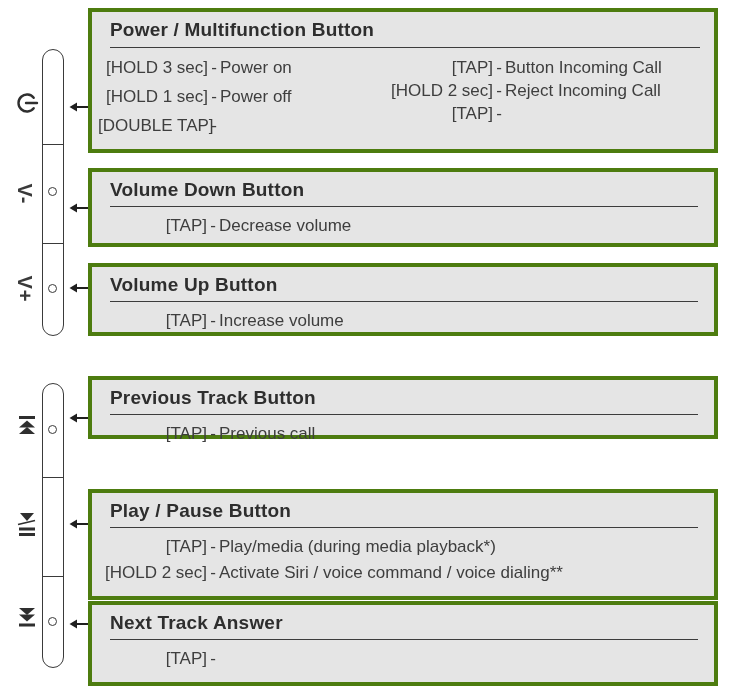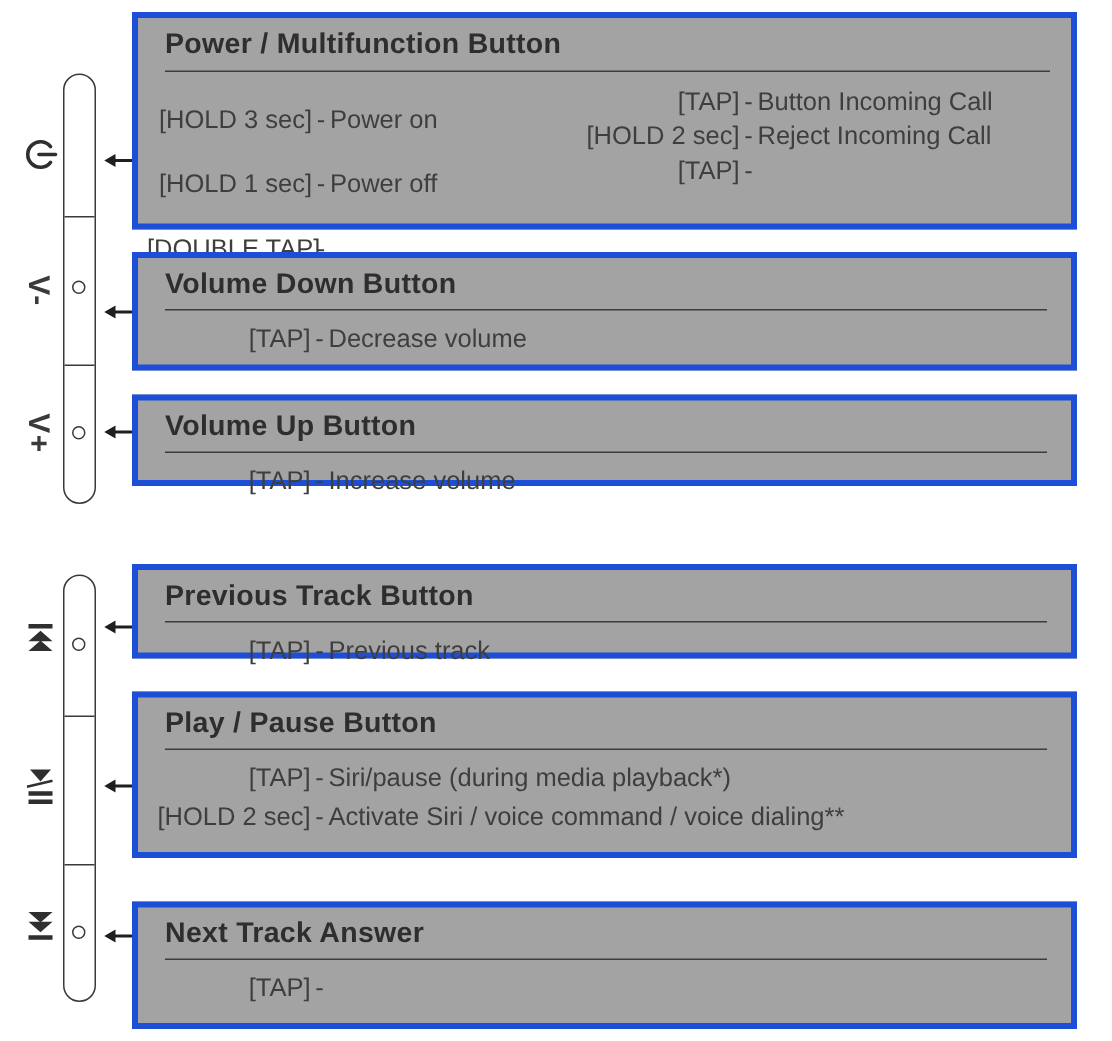--- a/index.html
+++ b/index.html
@@ -2,39 +2,39 @@
 <html><head>
 <meta charset="utf-8">
 <style>
   * { margin:0; padding:0; box-sizing:border-box; }
   html,body { background:#ffffff; font-family:"Liberation Sans", sans-serif; }
   .canvas { position:relative; width:741px; height:694px; background:#fff; overflow:hidden; }
 
   
   .infobox {
     position:absolute; left:88px; width:630px;
-    background:#a3a3a3; border:4px solid #1d4ed8;
+    background:#e5e5e5; border:4px solid #4d7c0f;
   }
   .box-flow { padding:6px 16px 0 18px; }
   .title { font-size:19px; font-weight:600; color:#2e2e2e; letter-spacing:.2px; line-height:24px; }
   .rule  { border-top:1.6px solid #3c3c3c; height:0; margin:4px 0 6px 0; }
   .entry-row {
     display:grid; grid-template-columns:105px 12px auto;
     font-size:17px; color:#3e3e3e; line-height:26px; margin-left:-8px;
     white-space:nowrap;
   }
   .entry-row .key { text-align:right; }
   .entry-row .sep { text-align:center; }
   .entry-row .desc { text-align:left; }
 
   
   .box1-title { position:absolute; left:18px; top:6px; }
   .box1-rule  { position:absolute; left:18px; right:14px; top:35px; border-top:1.6px solid #3c3c3c; }
   .col { position:absolute; display:flex; flex-direction:column; }
-  .col-left  { left:6px;  top:54px; width:300px; row-gap:16px; }
+  .col-left  { left:6px;  top:42px; width:300px; row-gap:2px; }
   .col-left  .entry-row { grid-template-columns:110px 12px auto; line-height:27px; margin-left:0; }
   .col-right { left:296px; top:44px; width:310px; }
   .col-right .entry-row { grid-template-columns:105px 12px auto; line-height:23px; margin-left:0; }
   .desc2 { display:block; padding-left:3px; }
 
   
   .strip {
     position:absolute; left:42px; width:22px;
     border:1.6px solid #3a3a3a; border-radius:12px; background:#fff;
   }
@@ -174,47 +174,47 @@
   <div class="infobox box-flow" style="top:168px; height:79px;">
     <div class="title">Volume Down Button</div>
     <div class="rule"></div>
     <div class="entry-row">
       <span class="key">[TAP]</span>
       <span class="sep">-</span>
       <span class="desc">Decrease volume</span>
     </div>
   </div>
 
-  <div class="infobox box-flow" style="top:263px; height:61px;">
+  <div class="infobox box-flow" style="top:263px; height:73px;">
     <div class="title">Volume Up Button</div>
     <div class="rule"></div>
     <div class="entry-row">
       <span class="key">[TAP]</span>
       <span class="sep">-</span>
       <span class="desc">Increase volume</span>
     </div>
   </div>
 
   <div class="infobox box-flow" style="top:376px; height:63px;">
     <div class="title">Previous Track Button</div>
     <div class="rule"></div>
     <div class="entry-row">
       <span class="key">[TAP]</span>
       <span class="sep">-</span>
-      <span class="desc">Previous track</span>
-    </div>
-  </div>
-
-  <div class="infobox box-flow" style="top:461px; height:111px;">
+      <span class="desc">Previous call</span>
+    </div>
+  </div>
+
+  <div class="infobox box-flow" style="top:489px; height:111px;">
     <div class="title">Play / Pause Button</div>
     <div class="rule"></div>
     <div class="entry-row">
       <span class="key">[TAP]</span>
       <span class="sep">-</span>
-      <span class="desc">Siri/pause (during media playback*)</span>
+      <span class="desc">Play/media (during media playback*)</span>
     </div>
     <div class="entry-row">
       <span class="key">[HOLD 2 sec]</span>
       <span class="sep">-</span>
       <span class="desc">Activate Siri / voice command / voice dialing**</span>
     </div>
   </div>
 
   <div class="infobox box-flow" style="top:601px; height:85px;">
     <div class="title">Next Track Answer</div>

